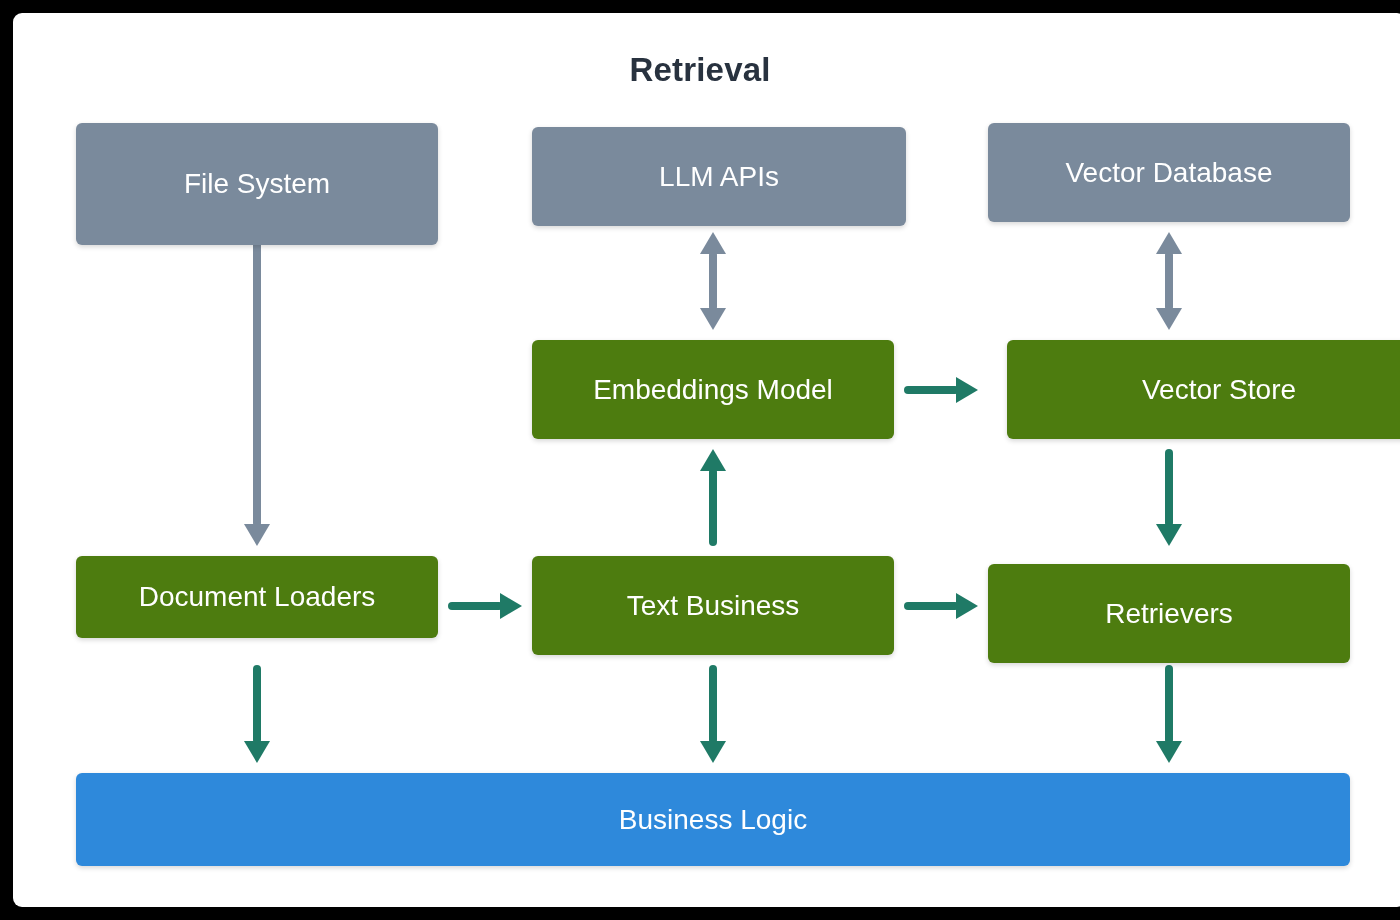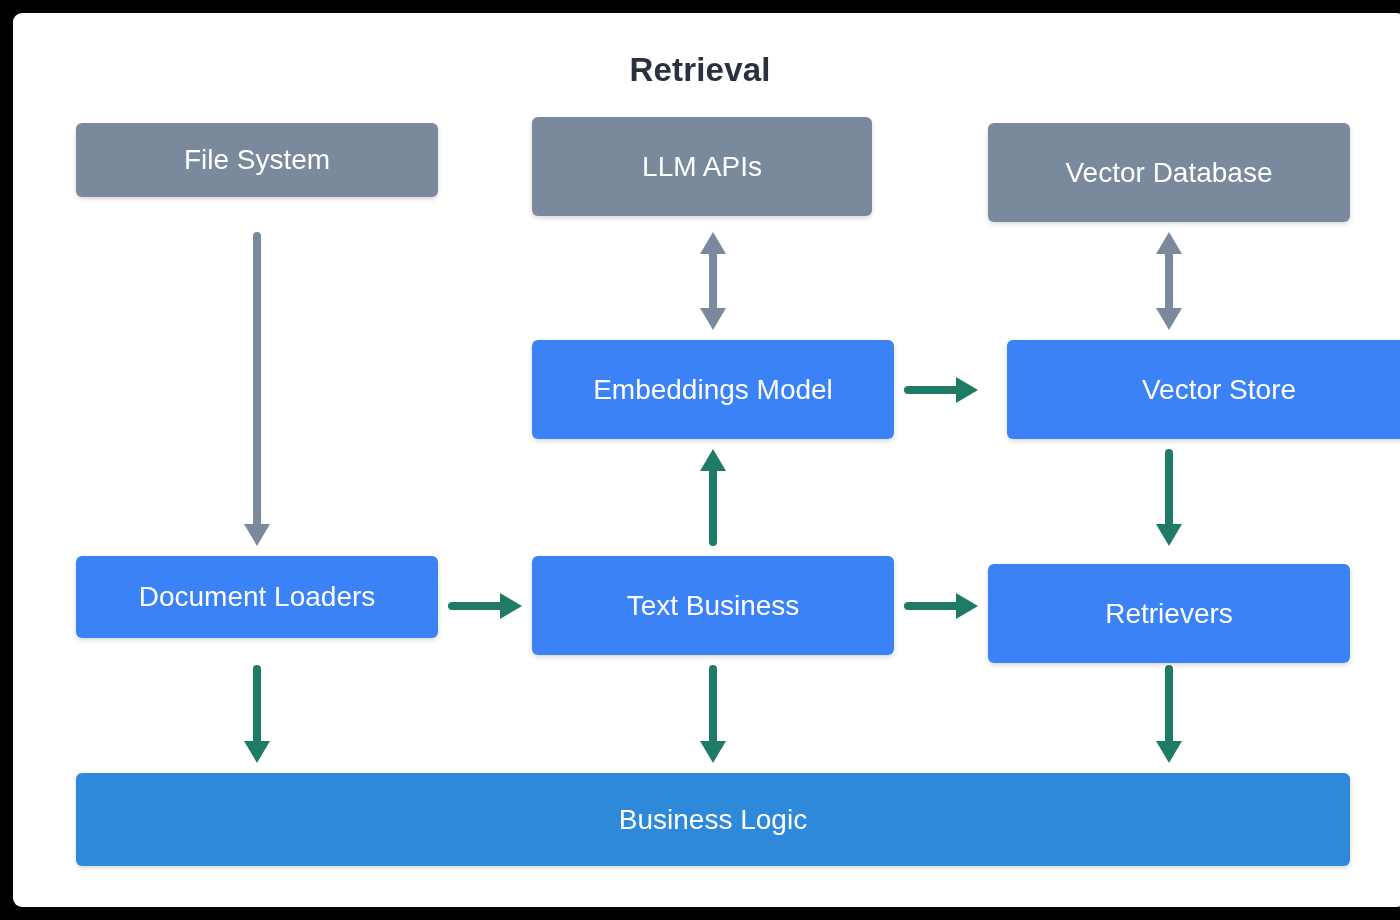--- a/index.html
+++ b/index.html
@@ -45,21 +45,21 @@
     justify-content: center;
     border-radius: 6px;
     color: #ffffff;
     font-size: 28px;
     font-weight: 400;
     box-shadow: 0 2px 5px rgba(0,0,0,0.16);
     box-sizing: border-box;
     user-select: none;
   }
   .node.external { background: #7a8a9c; }
-  .node.core     { background: #3b82f6; }
+  .node.core     { background: #4d7c0f; }
   .node.consumer { background: #2e89db; }
 
   
   .arrow {
     position: absolute;
   }
   .arrow svg { display: block; overflow: visible; }
 </style>
 </head>
 <body>
@@ -132,24 +132,24 @@
         </svg>
       </div>
       <div class="arrow" style="left: 1143px; top: 652px;">
         <svg width="26" height="98" viewBox="0 0 26 98">
           <rect x="9" y="0" width="8" height="79" rx="4" fill="#1f7a66"></rect>
           <path d="M 13 98 L 26 76 L 0 76 Z" fill="#1f7a66"></path>
         </svg>
       </div>
     </div>
   <div id="node-layer">
-      <div class="node external" style="left: 63px; top: 110px; width: 362px; height: 74px;">
+      <div class="node external" style="left: 63px; top: 110px; width: 362px; height: 122px;">
         <span>File System</span>
       </div>
-      <div class="node external" style="left: 519px; top: 104px; width: 340px; height: 99px;">
+      <div class="node external" style="left: 519px; top: 114px; width: 374px; height: 99px;">
         <span>LLM APIs</span>
       </div>
       <div class="node external" style="left: 975px; top: 110px; width: 362px; height: 99px;">
         <span>Vector Database</span>
       </div>
       <div class="node core" style="left: 519px; top: 327px; width: 362px; height: 99px;">
         <span>Embeddings Model</span>
       </div>
       <div class="node core" style="left: 994px; top: 327px; width: 424px; height: 99px; justify-content: center;">
         <span>Vector Store</span>

